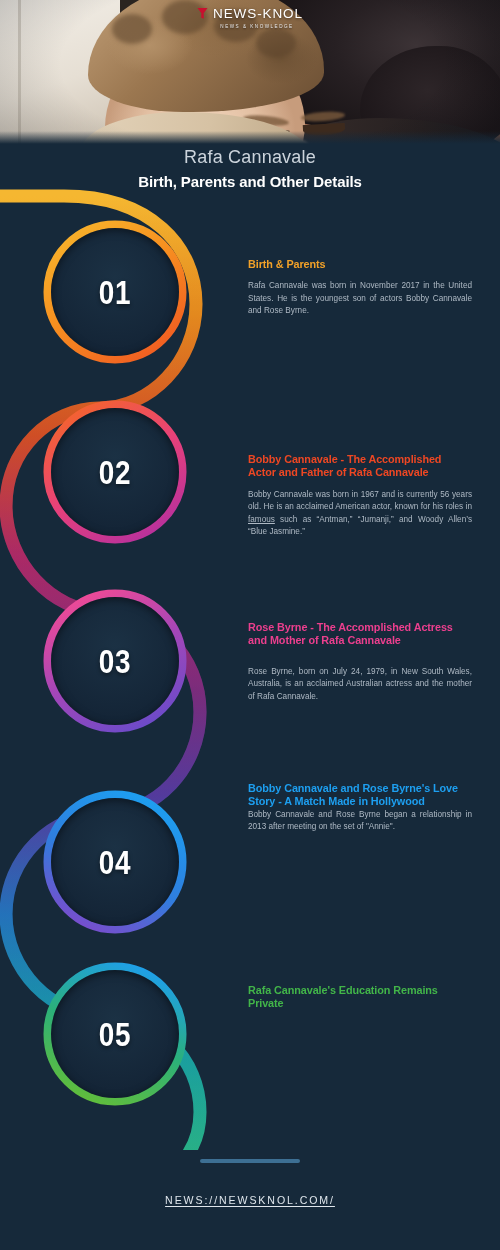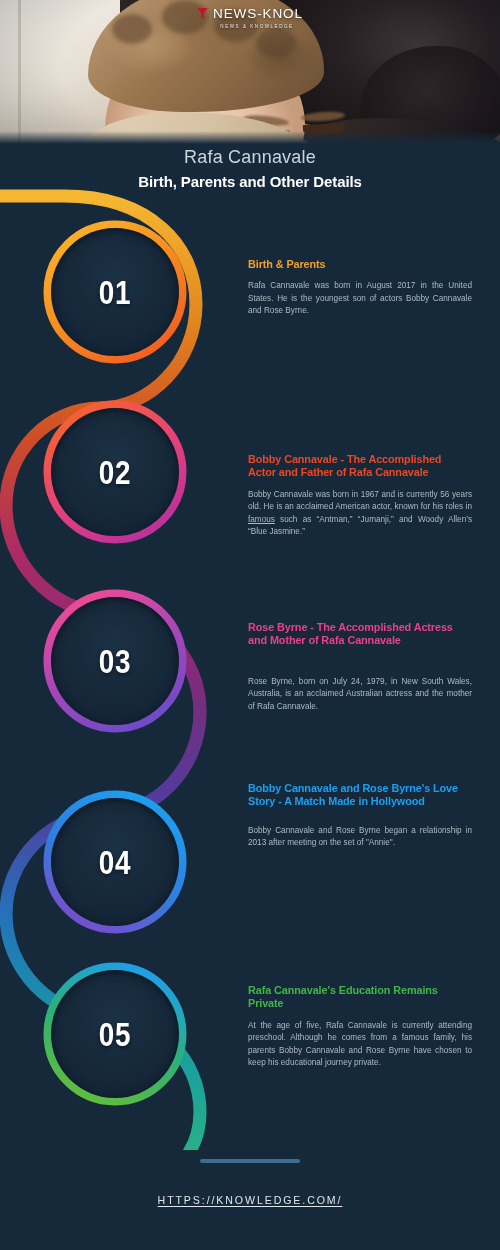--- a/index.html
+++ b/index.html
@@ -241,21 +241,21 @@
             <stop offset="100%" stop-color="#f05a22"></stop>
       </linearGradient>
         </defs>
       <circle cx="73" cy="73" r="67" fill="none" stroke="url(#r1)" stroke-width="9"></circle>
     </svg>
     <div class="ring-inner"></div>
     <div class="num">01</div>
   </div>
   <div class="block" style="top:258px;">
     <div class="blk-head" style="color:#f2a128">Birth &amp; Parents</div>
-    <div class="blk-body">Rafa Cannavale was born in August 2017 in the United States. He is the youngest son of actors Bobby Cannavale and Rose Byrne.</div>
+    <div class="blk-body">Rafa Cannavale was born in November 2017 in the United States. He is the youngest son of actors Bobby Cannavale and Rose Byrne.</div>
   </div>
 
   <div class="node" style="left:42px; top:399px;">
     <svg class="ring" viewBox="0 0 146 146">
       <defs>
           <linearGradient id="r2" x1="0.2" y1="0" x2="0.8" y2="1">
         <stop offset="0%" stop-color="#f4642c"></stop>
             <stop offset="50%" stop-color="#e8417a"></stop>
             <stop offset="100%" stop-color="#b6309e"></stop>
       </linearGradient>
@@ -279,59 +279,58 @@
             <stop offset="100%" stop-color="#6b4bc9"></stop>
       </linearGradient>
         </defs>
       <circle cx="73" cy="73" r="67" fill="none" stroke="url(#r3)" stroke-width="9"></circle>
     </svg>
     <div class="ring-inner"></div>
     <div class="num">03</div>
   </div>
   <div class="block" style="top:621px;">
     <div class="blk-head" style="color:#ec3f8e">Rose Byrne - The Accomplished Actress and Mother of Rafa Cannavale</div>
-    <div class="blk-body" style="margin-top:28px">Rose Byrne, born on July 24, 1979, in New South Wales, Australia, is an acclaimed Australian actress and the mother of Rafa Cannavale.</div>
+    <div class="blk-body" style="margin-top:18px">Rose Byrne, born on July 24, 1979, in New South Wales, Australia, is an acclaimed Australian actress and the mother of Rafa Cannavale.</div>
   </div>
 
   <div class="node" style="left:42px; top:789px;">
     <svg class="ring" viewBox="0 0 146 146">
       <defs>
           <linearGradient id="r4" x1="0.75" y1="0" x2="0.25" y2="1">
         <stop offset="0%" stop-color="#1d9ff0"></stop>
             <stop offset="55%" stop-color="#2f7ede"></stop>
             <stop offset="100%" stop-color="#7a4ccc"></stop>
       </linearGradient>
         </defs>
       <circle cx="73" cy="73" r="67" fill="none" stroke="url(#r4)" stroke-width="9"></circle>
     </svg>
     <div class="ring-inner"></div>
     <div class="num">04</div>
   </div>
   <div class="block" style="top:782px;">
     <div class="blk-head" style="color:#1d9ff0">Bobby Cannavale and Rose Byrne's Love Story - A Match Made in Hollywood</div>
-    <div class="blk-body" style="margin-top:16px">Bobby Cannavale and Rose Byrne began a relationship in 2013 after meeting on the set of "Annie".</div>
+    <div class="blk-body" style="margin-top:0">Bobby Cannavale and Rose Byrne began a relationship in 2013 after meeting on the set of "Annie".</div>
   </div>
 
   <div class="node" style="left:42px; top:961px;">
     <svg class="ring" viewBox="0 0 146 146">
       <defs>
           <linearGradient id="r5" x1="0.7" y1="0" x2="0.3" y2="1">
         <stop offset="0%" stop-color="#1f9fe8"></stop>
             <stop offset="50%" stop-color="#2bb07a"></stop>
             <stop offset="100%" stop-color="#60bd3c"></stop>
       </linearGradient>
         </defs>
       <circle cx="73" cy="73" r="67" fill="none" stroke="url(#r5)" stroke-width="9"></circle>
     </svg>
     <div class="ring-inner"></div>
     <div class="num">05</div>
   </div>
   <div class="block" style="top:984px;">
     <div class="blk-head" style="color:#42b549">Rafa Cannavale's Education Remains Private</div>
-    <div class="blk-body">At the age of five, Rafa Cannavale is currently attending preschool. Although he comes from a famous family, his parents Bobby Cannavale and Rose Byrne have chosen to keep his educational journey private.</div>
   </div>
 
   <div class="footer">
     <div class="divider"></div>
-    <a class="url" href="#">HTTPS://KNOWLEDGE.COM/</a>
+    <a class="url" href="#">NEWS://NEWSKNOL.COM/</a>
   </div>
 
 </div>
 
 </body></html>

